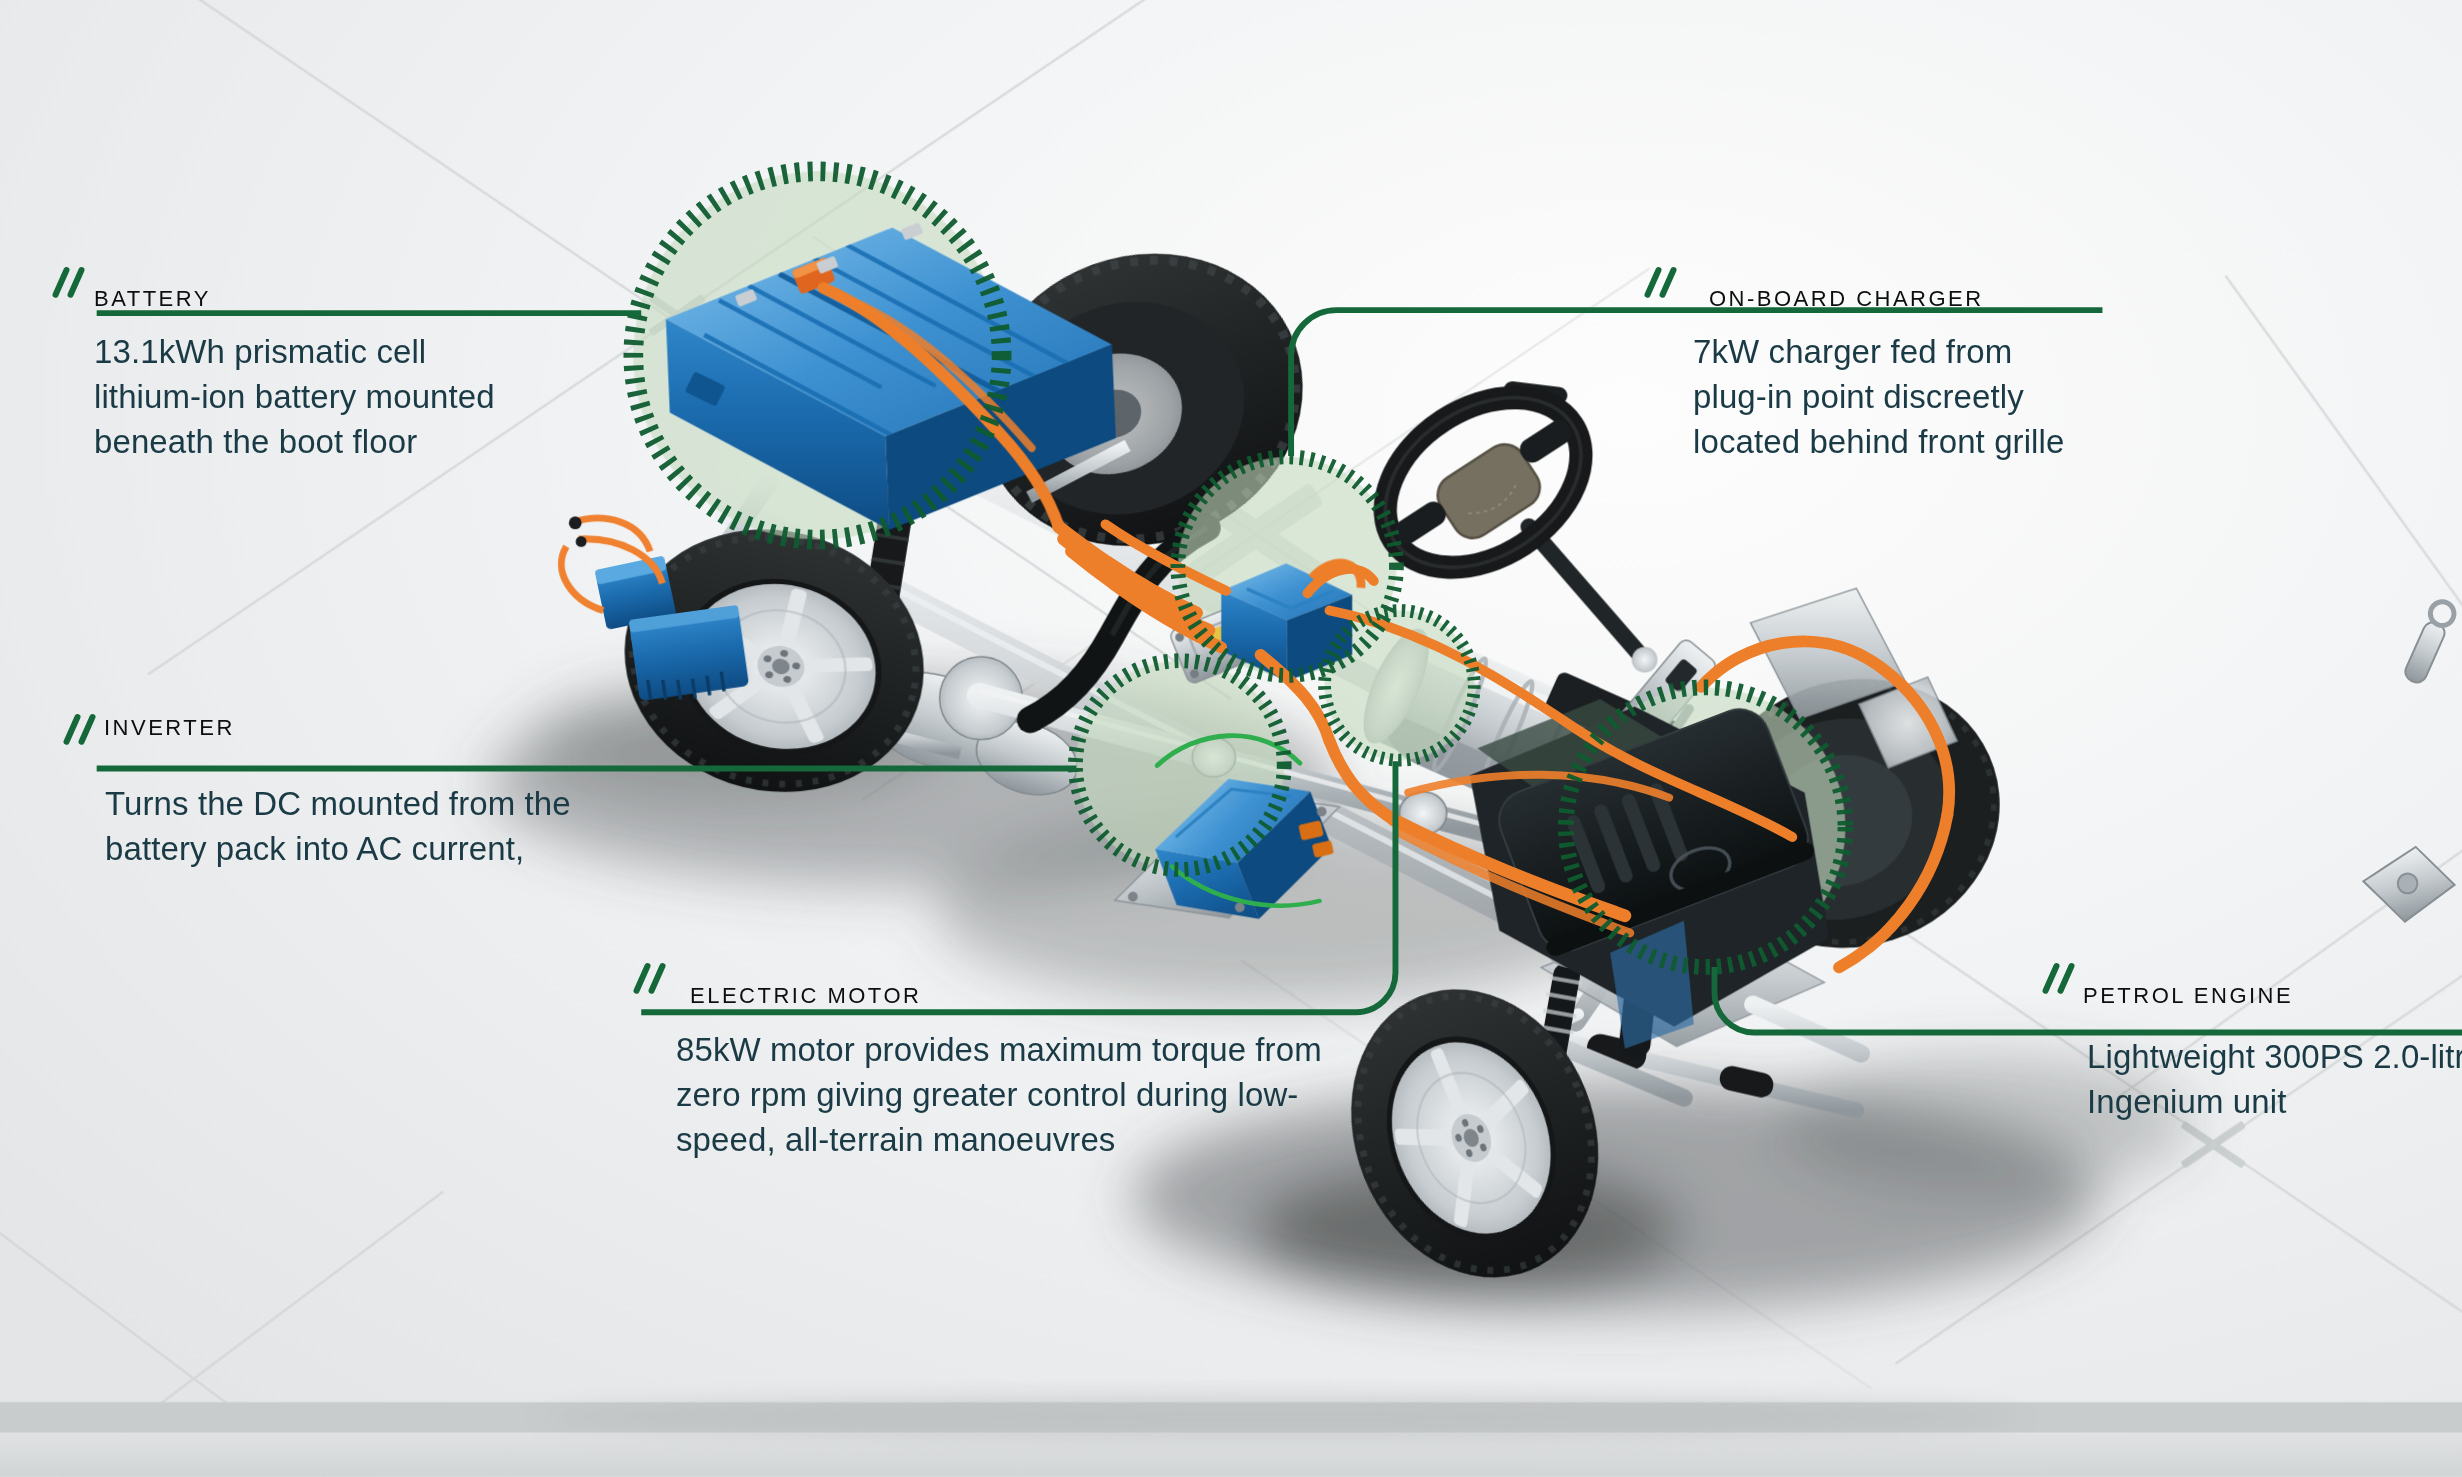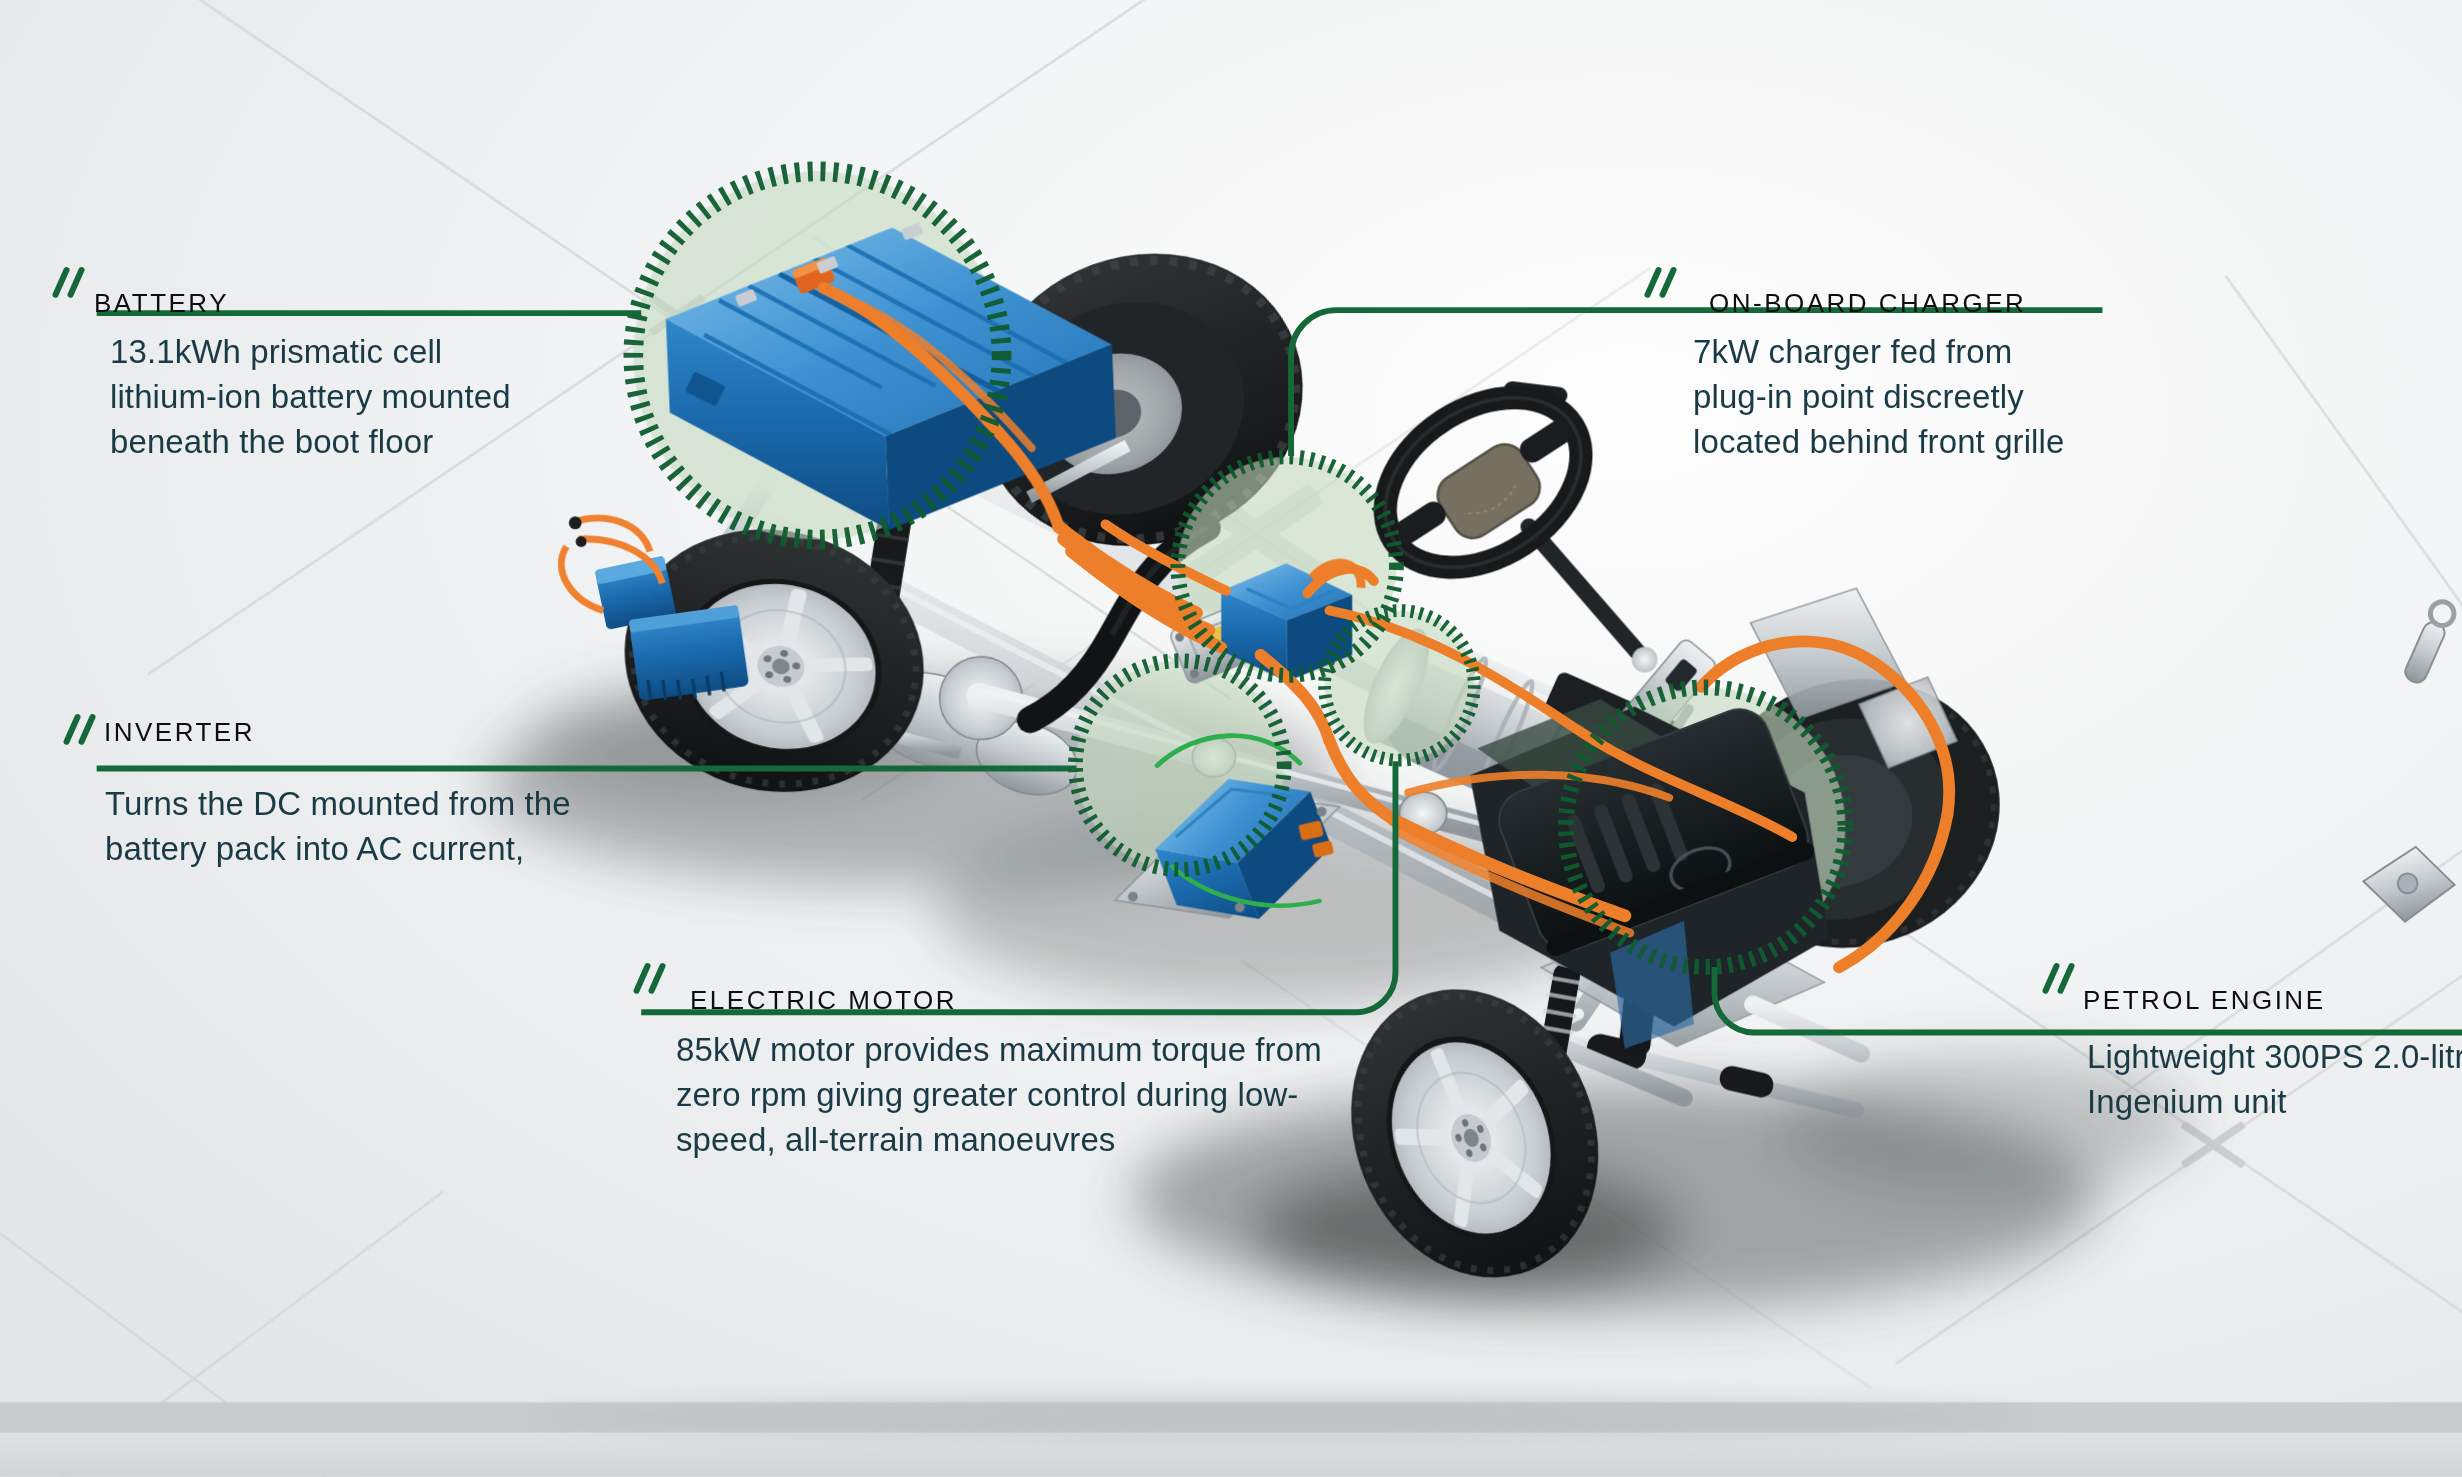--- a/index.html
+++ b/index.html
@@ -5,21 +5,21 @@
   html,body{margin:0;padding:0;background:#dfe1e2;}
   .stage{
     position:relative;width:2626px;height:1477px;overflow:hidden;
     background:radial-gradient(ellipse 2118px 1330px at 62% 28%, #fdfdfd 0%, #f2f3f4 45%, #e3e5e6 100%);
     font-family:"Liberation Sans", sans-serif;
   }
   svg.scene{position:absolute;left:0;top:0;width:2626px;height:1477px;display:block;}
   .callout{position:absolute;}
   .slashes{position:absolute;display:flex;gap:8.4px;}
   .slashes i{display:block;width:6.4px;height:33px;background:#156839;border-radius:3.4px;transform:rotate(24deg);}
-  .c-title{position:absolute;font-size:26px;line-height:38px;letter-spacing:2.5px;font-weight:400;color:#0c0e0f;white-space:nowrap;}
+  .c-title{position:absolute;font-size:22px;line-height:38px;letter-spacing:2.5px;font-weight:400;color:#0c0e0f;white-space:nowrap;}
   .c-body{position:absolute;font-size:33px;line-height:45px;letter-spacing:0.1px;font-weight:400;color:#1a3a45;white-space:nowrap;}
   .c-body div{height:45px;}
 </style>
 </head>
 <body>
 
 <div class="stage">
 
 <svg class="scene" viewBox="0 0 5333 3000">
   <defs>
@@ -407,21 +407,21 @@
     </g>
   </g>
 </svg>
 
 <div class="callout">
   <div class="slashes" style="left:58px;top:266px;">
         <i></i>
         <i></i>
       </div>
   <h2 class="c-title" style="left:94px;top:262px;">BATTERY</h2>
-  <div class="c-body" style="left:94px;top:329px;margin-left:16px;">
+  <div class="c-body" style="left:94px;top:329px;">
     <div>13.1kWh prismatic cell</div>
     <div>lithium-ion battery mounted</div>
     <div>beneath the boot floor</div>
   </div>
 </div>
 
 <div class="callout">
   <div class="slashes" style="left:1650px;top:266px;">
         <i></i>
         <i></i>

